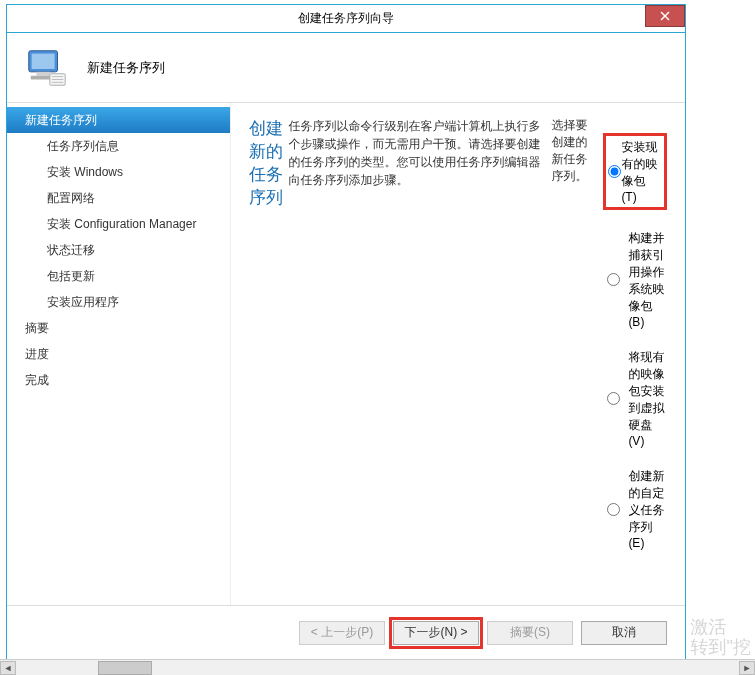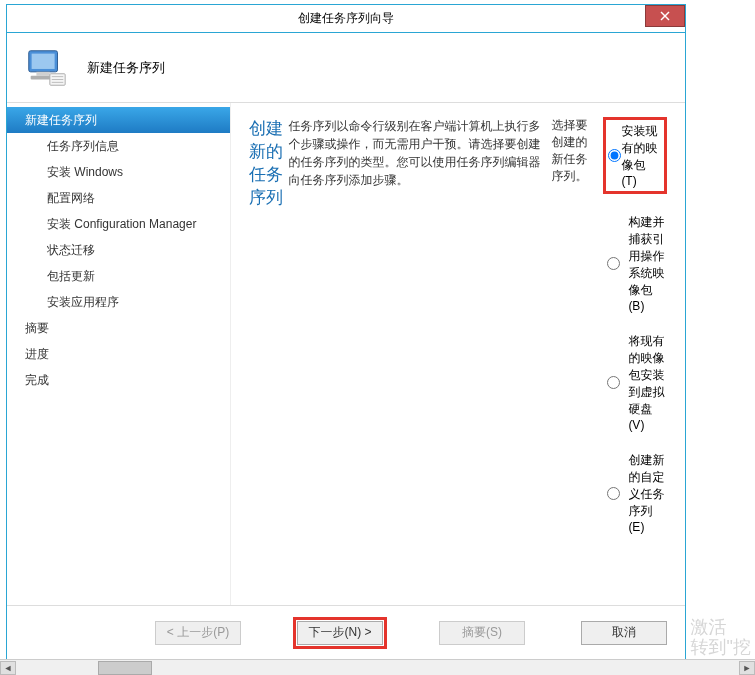--- a/index.html
+++ b/index.html
@@ -114,20 +114,21 @@
       font-size: 12px;
       color: #333;
       margin-bottom: 20px;
       margin-left: 8px;
     }
     .radio-group {
       display: flex;
       flex-direction: column;
       gap: 20px;
       padding-left: 14px;
+      margin-top: 16px;
     }
     .radio-option {
       display: flex;
       align-items: center;
       gap: 8px;
       font-size: 12px;
       cursor: pointer;
     }
     .radio-option input[type="radio"] {
       width: 13px;
@@ -155,21 +156,20 @@
       height: 24px;
       background: #efefef;
       border: 1px solid #aaa;
       font-size: 12px;
       color: #333;
       cursor: pointer;
       display: inline-flex;
       align-items: center;
       justify-content: center;
       padding: 0 10px;
-      margin-left: 48px;
     }
     .btn:disabled {
       color: #999;
       border-color: #ccc;
       cursor: default;
     }
     .btn.highlight {
       outline: 3px solid #e4342c;
       outline-offset: 1px;
     }

